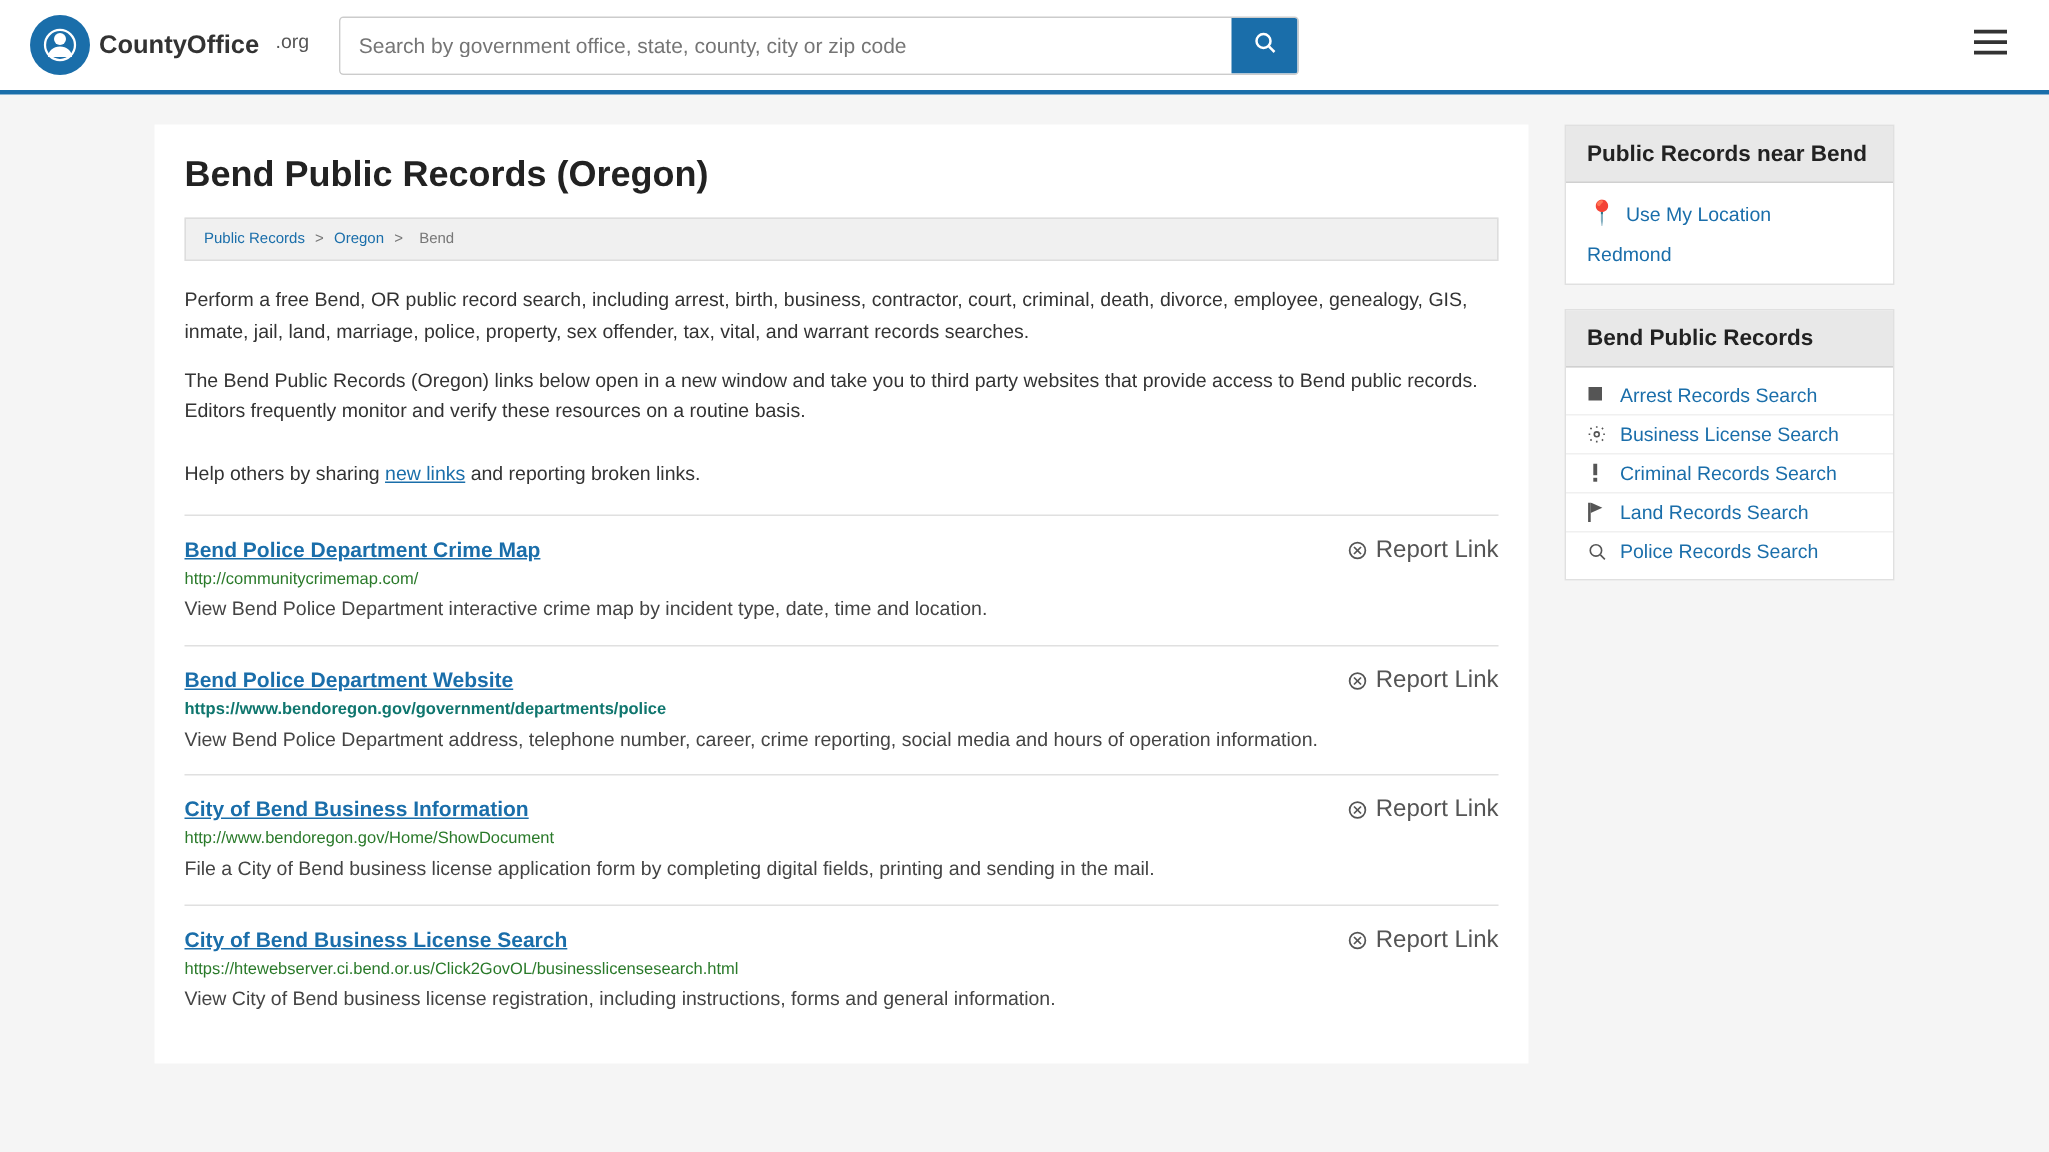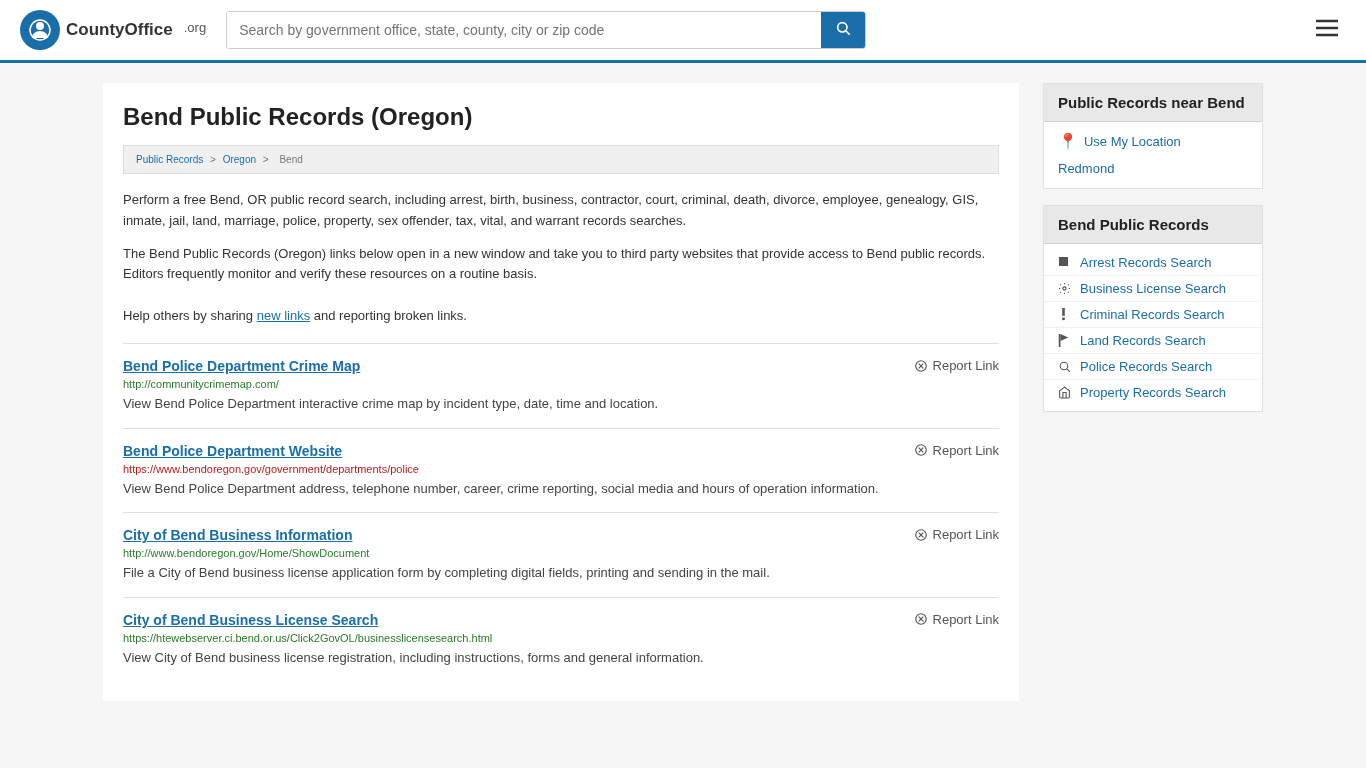--- a/index.html
+++ b/index.html
@@ -137,21 +137,21 @@
       font-size: 14px;
       font-weight: bold;
       color: #1a6eaa;
       text-decoration: underline;
       cursor: pointer;
     }
     .report-link {
       display: flex;
       align-items: center;
       gap: 5px;
-      font-size: 13px;
+      font-size: 16px;
       color: #555;
       cursor: pointer;
       white-space: nowrap;
     }
     .record-url {
       font-size: 11px;
       color: #2a7a2a;
       margin-bottom: 4px;
     }
     .record-description {
@@ -309,21 +309,21 @@
       <a class="record-title" href="#">Bend Police Department Website</a>
       <div class="report-link">
         <svg width="14" height="14" viewBox="0 0 24 24" fill="none" stroke="#555" stroke-width="2">
           <circle cx="12" cy="12" r="9"></circle>
           <line x1="8" y1="8" x2="16" y2="16"></line>
           <line x1="16" y1="8" x2="8" y2="16"></line>
         </svg>
         <span>Report Link</span>
       </div>
     </div>
-    <div class="record-url"><a href="#" style="color:#b91c1c;text-decoration:none;">https://www.bendoregon.gov/government/departments/police</a></div>
+    <div class="record-url"><a href="#" style="color:#0f766e;text-decoration:none;font-weight:bold;">https://www.bendoregon.gov/government/departments/police</a></div>
     <div class="record-description">View Bend Police Department address, telephone number, career, crime reporting, social media and hours of operation information.</div>
   </div>
         <div class="record-item">
     <div class="record-item-header">
       <a class="record-title" href="#">City of Bend Business Information</a>
       <div class="report-link">
         <svg width="14" height="14" viewBox="0 0 24 24" fill="none" stroke="#555" stroke-width="2">
           <circle cx="12" cy="12" r="9"></circle>
           <line x1="8" y1="8" x2="16" y2="16"></line>
           <line x1="16" y1="8" x2="8" y2="16"></line>
@@ -398,24 +398,17 @@
               </svg></span>
     <a class="sidebar-record-link" href="#">Land Records Search</a>
   </div>
           <div class="sidebar-record-item">
     <span class="sidebar-record-icon"><svg width="13" height="13" viewBox="0 0 24 24" fill="none" stroke="#555" stroke-width="2">
                 <circle cx="11" cy="11" r="7"></circle>
                 <line x1="16.5" y1="16.5" x2="22" y2="22"></line>
               </svg></span>
     <a class="sidebar-record-link" href="#">Police Records Search</a>
   </div>
-          <div class="sidebar-record-item">
-    <span class="sidebar-record-icon"><svg width="13" height="13" viewBox="0 0 24 24" fill="none" stroke="#555" stroke-width="2">
-                <path d="M3 9l9-7 9 7v11a2 2 0 0 1-2 2H5a2 2 0 0 1-2-2z"></path>
-                <polyline points="9 22 9 12 15 12 15 22"></polyline>
-              </svg></span>
-    <a class="sidebar-record-link" href="#">Property Records Search</a>
-  </div>
         </div>
     </div>
 
   </div>
 </div>
 
 </body></html>

